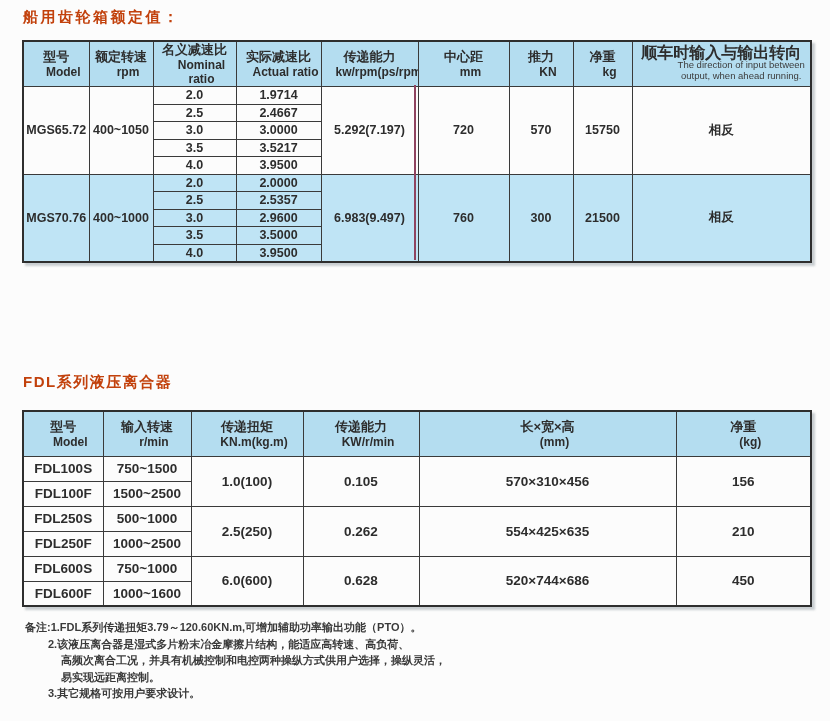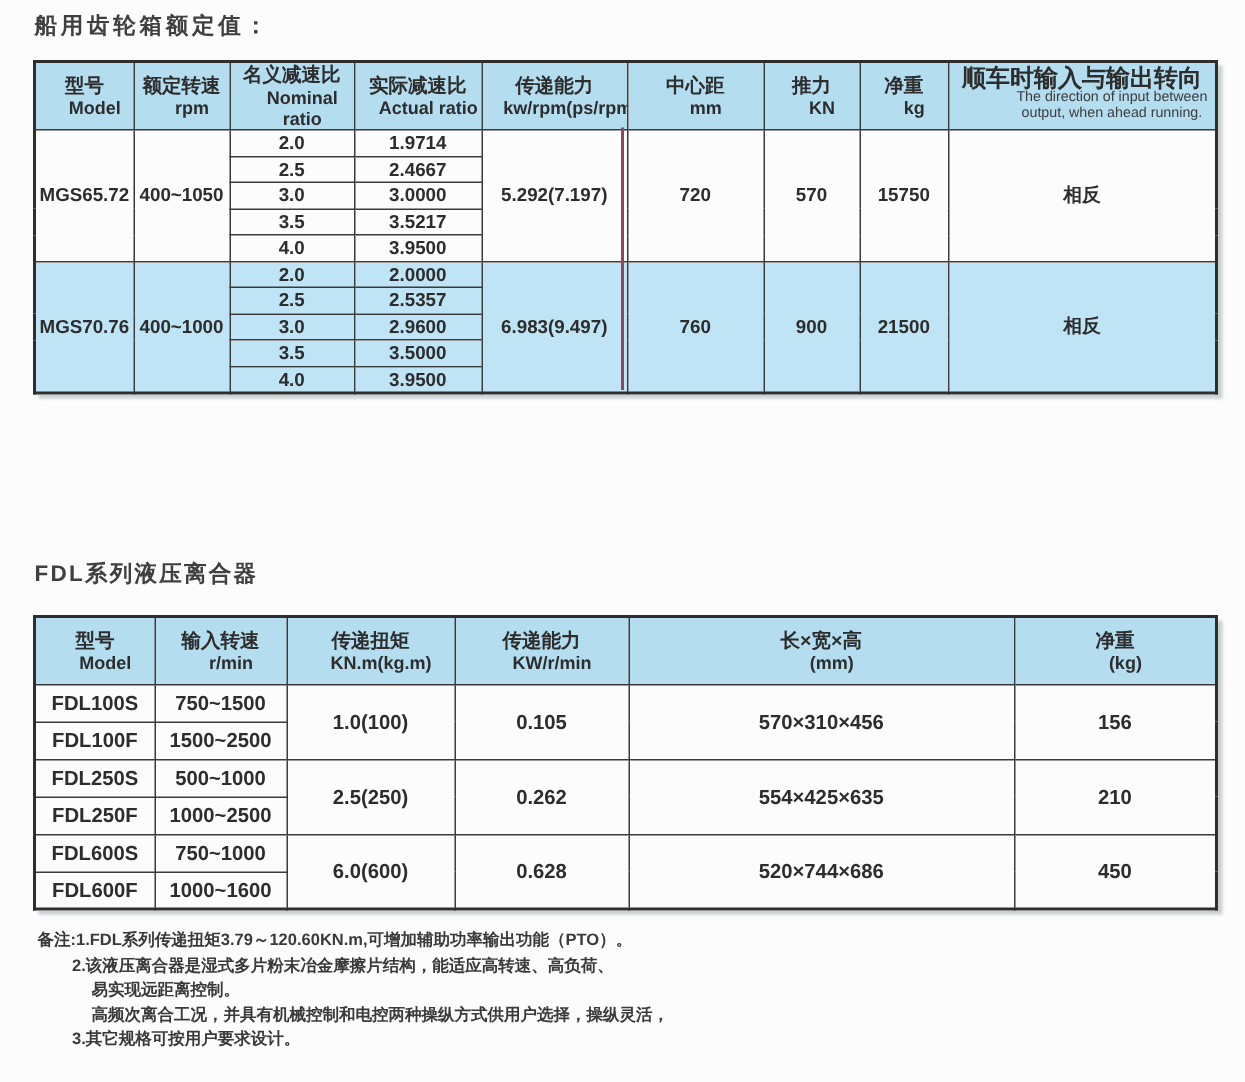--- a/index.html
+++ b/index.html
@@ -1,21 +1,21 @@
 <!DOCTYPE html>
 <html><head>
 <meta charset="utf-8">
 <style>
   html,body{margin:0;padding:0;}
   body{
     width:830px;height:721px;position:relative;overflow:hidden;
     background:#fcfcfc;color:#2d2d2d;
     font-family:"Liberation Sans","DejaVu Sans",sans-serif;
   }
-  .title{position:absolute;left:23px;font-weight:bold;font-size:15px;color:#404040;}
+  .title{position:absolute;left:23px;font-weight:bold;font-size:15px;color:#c2410c;}
   #title1{top:8px;letter-spacing:2.5px;}
   #title2{top:373px;letter-spacing:1.5px;}
 
   .twrap{position:absolute;left:22px;border-radius:15px;}
   #twrap1{top:40px;}
   #twrap2{top:410px;}
 
   table{border-collapse:collapse;table-layout:fixed;width:788px;
         border:2px solid #2e2e2e;box-shadow:3px 3px 2px rgba(140,150,158,.45);}
   th,td{border:1px solid #3a3a3a;text-align:center;vertical-align:middle;padding:0;overflow:hidden;}
@@ -129,21 +129,21 @@
           <td>3.9500</td>
         </tr>
 
       <tr class="hl">
         <td rowspan="5">MGS70.76</td>
         <td rowspan="5">400~1000</td>
         <td>2.0</td>
         <td>2.0000</td>
         <td rowspan="5">6.983(9.497)</td>
         <td rowspan="5">760</td>
-        <td rowspan="5">900</td>
+        <td rowspan="5">300</td>
         <td rowspan="5">21500</td>
         <td rowspan="5">相反</td>
       </tr>
       <tr class="hl">
           <td>2.5</td>
           <td>2.5357</td>
         </tr>
       <tr class="hl">
           <td>3.0</td>
           <td>2.9600</td>
@@ -240,16 +240,16 @@
           <td>FDL600F</td>
           <td>1000~1600</td>
         </tr>
     </tbody>
   </table>
 </div>
 
 <div class="notes">
   <div>备注:1.FDL系列传递扭矩3.79～120.60KN.m,可增加辅助功率输出功能（PTO）。</div>
   <div class="n-ind1">2.该液压离合器是湿式多片粉末冶金摩擦片结构，能适应高转速、高负荷、</div>
+  <div class="n-ind2">高频次离合工况，并具有机械控制和电控两种操纵方式供用户选择，操纵灵活，</div>
   <div class="n-ind2">易实现远距离控制。</div>
-  <div class="n-ind2">高频次离合工况，并具有机械控制和电控两种操纵方式供用户选择，操纵灵活，</div>
   <div class="n-ind1">3.其它规格可按用户要求设计。</div>
 </div>
 
 </body></html>

